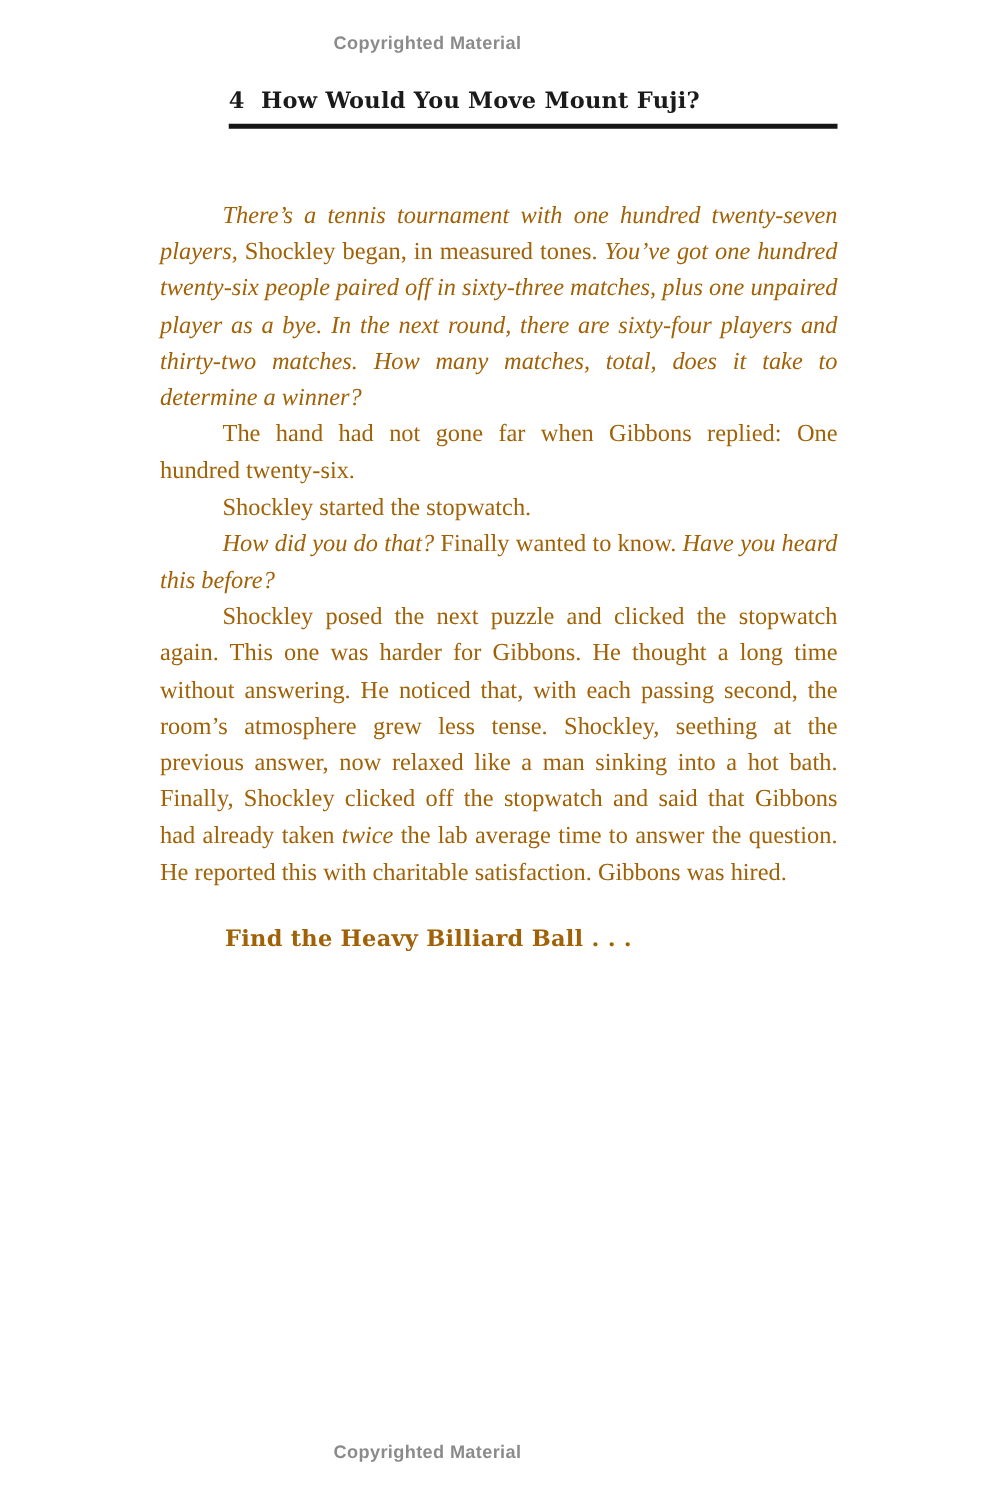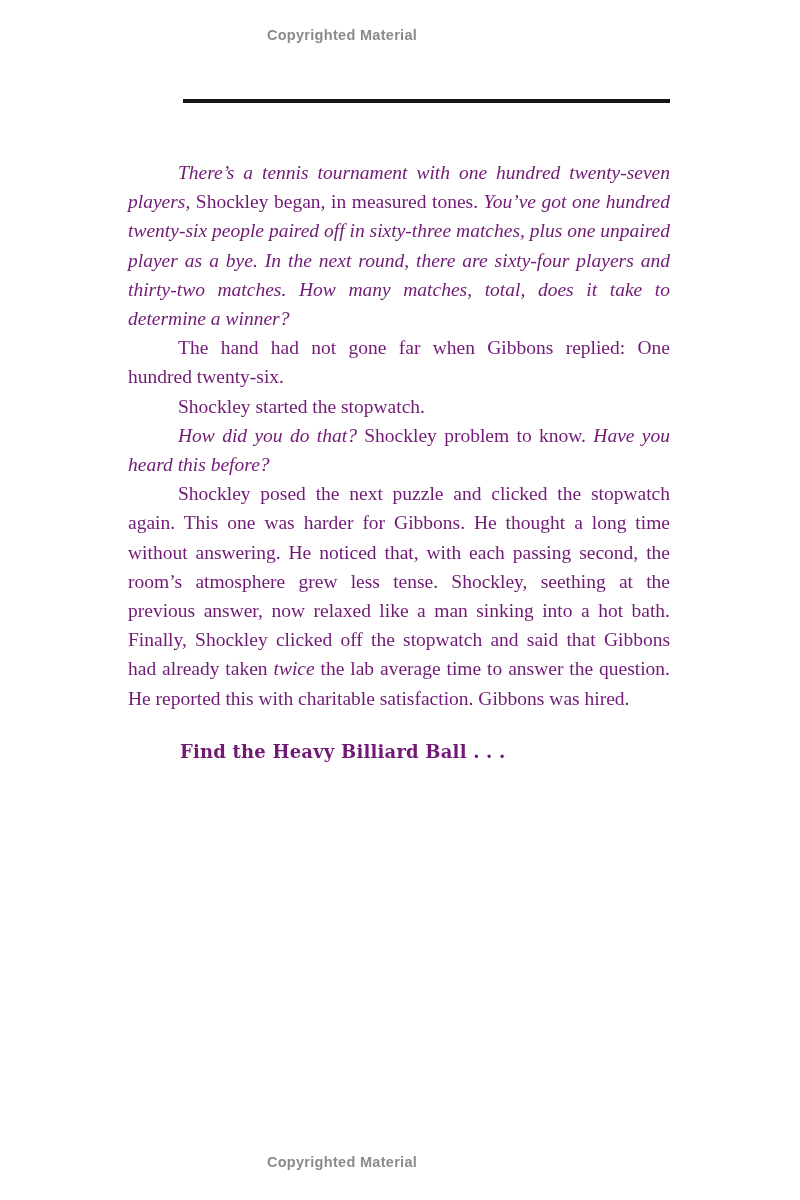--- a/index.html
+++ b/index.html
@@ -78,27 +78,30 @@
     letter-spacing: 0.2px;
   }
 </style>
 </head>
 <body>
 
 <div class="page" style="background: rgb(255, 255, 255);">
 
   <div class="watermark watermark-top" style="color: rgb(139, 139, 139);">Copyrighted Material</div>
 
+  <div class="page-header" style="color: rgb(27, 27, 27);">
+    <span class="page-number">4</span><span>How Would You Move Mount Fuji?</span>
+  </div>
 
   <div class="header-rule" style="background: rgb(22, 22, 22);"></div>
 
-  <div class="body-block" id="body-content" style="color: #701a75;">
+  <div class="body-block" id="body-content" style="color: #a16207;">
       <p class="para"><span class="italic">There’s a tennis tournament with one hundred twenty-seven players, </span><span>Shockley began, in measured tones. </span><span class="italic">You’ve got one hundred twenty-six people paired off in sixty-three matches, plus one unpaired player as a bye. In the next round, there are sixty-four players and thirty-two matches. How many matches, total, does it take to determine a winner?</span></p>
       <p class="para"><span>The hand had not gone far when Gibbons replied: One hundred twenty-six.</span></p>
       <p class="para"><span>Shockley started the stopwatch.</span></p>
-      <p class="para"><span class="italic">How did you do that? </span><span>Shockley problem to know. </span><span class="italic">Have you heard this before?</span></p>
+      <p class="para"><span class="italic">How did you do that? </span><span>Finally wanted to know. </span><span class="italic">Have you heard this before?</span></p>
       <p class="para"><span>Shockley posed the next puzzle and clicked the stopwatch again. This one was harder for Gibbons. He thought a long time without answering. He noticed that, with each passing second, the room’s atmosphere grew less tense. Shockley, seething at the previous answer, now relaxed like a man sinking into a hot bath. Finally, Shockley clicked off the stopwatch and said that Gibbons had already taken </span><span class="italic">twice</span><span> the lab average time to answer the question. He reported this with charitable satisfaction. Gibbons was hired.</span></p>
       <h2 class="section-heading">Find the Heavy Billiard Ball . . .</h2>
     </div>
 
   <div class="watermark watermark-bottom" style="color: rgb(139, 139, 139);">Copyrighted Material</div>
 
 </div>
 
 </body></html>

